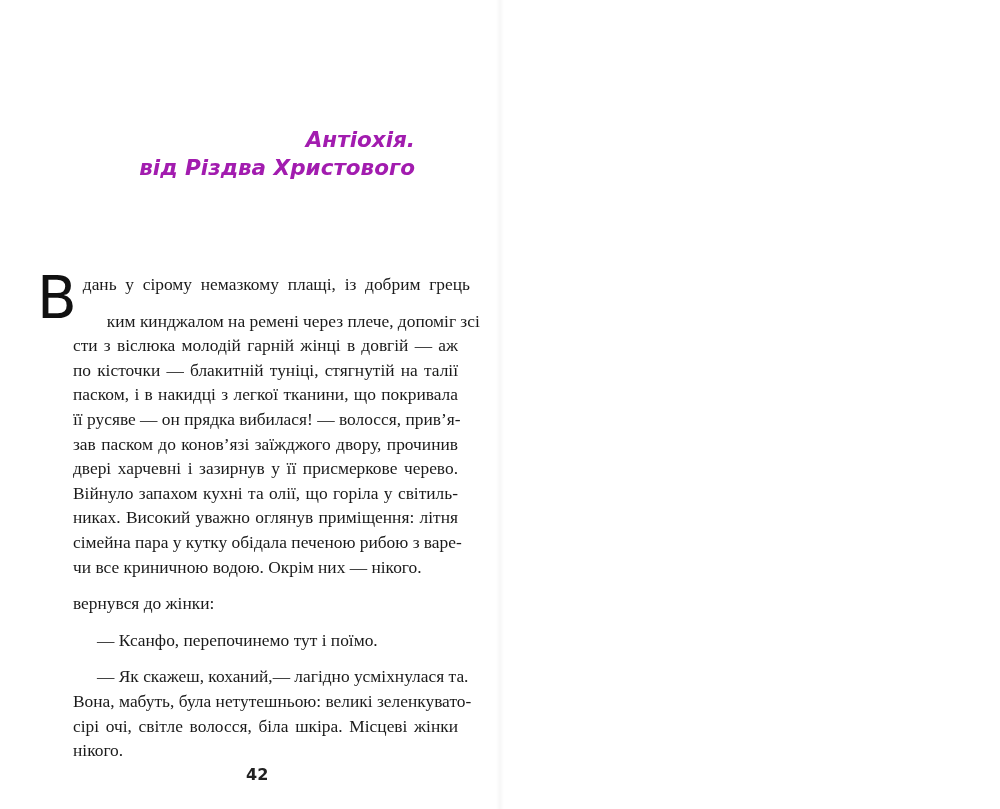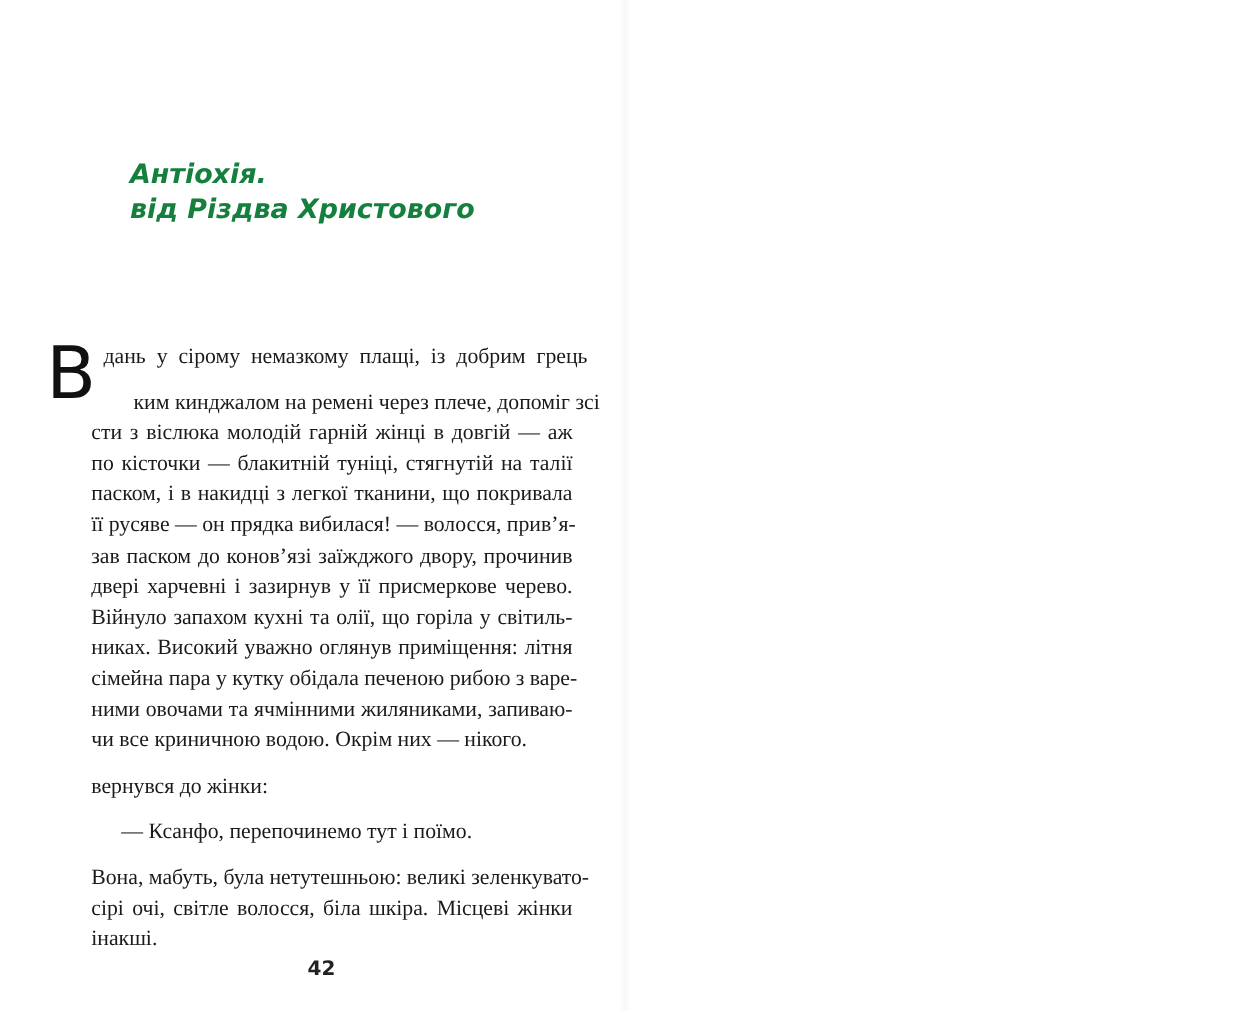--- a/index.html
+++ b/index.html
@@ -12,25 +12,25 @@
     }
     .spread { position: absolute; inset: 0; display: block; }
     .page { position: absolute; top: 0; height: 809px; }
     .page-left { left: 0; width: 500px; }
     .page-right { left: 500px; width: 500px; }
     .gutter {
       position: absolute; left: 496px; top: 0; width: 8px; height: 809px;
       background: linear-gradient(to right, rgba(0,0,0,0) 0%, rgba(0,0,0,0.03) 50%, rgba(0,0,0,0) 100%);
     }
     .chapter-title {
-      position: absolute; left: 104px; top: 126px; width: 330px;
-      text-align: left;
+      position: absolute; left: 85px; top: 126px; width: 330px;
+      text-align: right;
       font-family: "DejaVu Sans", "Liberation Sans", sans-serif;
       font-style: italic; font-weight: bold;
-      font-size: 21.5px; line-height: 28px; color: #15803d;
+      font-size: 21.5px; line-height: 28px; color: #a21caf;
     }
     .chapter-title div { white-space: nowrap; }
     .text-block {
       position: absolute;
       font-size: 17.4px; line-height: 24.6px;
       text-align: justify;
     }
     .left-text { left: 37px; top: 272px; width: 433px; }
     .para { margin: 12px; padding: 0; text-indent: 24px; }
     .line { display: block; text-align: justify; text-align-last: justify; white-space: nowrap; height: 24.6px; }
@@ -72,33 +72,33 @@
             <span class="line">ким кинджалом на ремені через плече, допоміг зсі</span>
             <span class="line">сти з віслюка молодій гарній жінці в довгій — аж</span>
             <span class="line">по кісточки — блакитній туніці, стягнутій на талії</span>
             <span class="line">паском, і в накидці з легкої тканини, що покривала</span>
             <span class="line">її русяве — он прядка вибилася! — волосся, прив’я-</span>
             <span class="line">зав паском до конов’язі заїжджого двору, прочинив</span>
             <span class="line">двері харчевні і зазирнув у її присмеркове черево.</span>
             <span class="line">Війнуло запахом кухні та олії, що горіла у світиль-</span>
             <span class="line">никах. Високий уважно оглянув приміщення: літня</span>
             <span class="line">сімейна пара у кутку обідала печеною рибою з варе-</span>
-            <span class="line">ними овочами та ячмінними жиляниками, запиваю-</span>
             <span class="line last">чи все криничною водою. Окрім них — нікого.</span>
           </div>
           <div class="para">
             <span class="line last">вернувся до жінки:</span>
           </div>
           <div class="para">
             <span class="line indent last">— Ксанфо, перепочинемо тут і поїмо.</span>
           </div>
           <div class="para">
+            <span class="line indent">— Як скажеш, коханий,— лагідно усміхнулася та.</span>
             <span class="line">Вона, мабуть, була нетутешньою: великі зеленкувато-</span>
             <span class="line">сірі очі, світле волосся, біла шкіра. Місцеві жінки</span>
-            <span class="line last">інакші.</span>
+            <span class="line last">нікого.</span>
           </div>
         </div>
     </div>
 
     <div class="page-number pn-left">42</div>
   </div>
 
   <div class="gutter"></div>
 
   <div class="page page-right">

